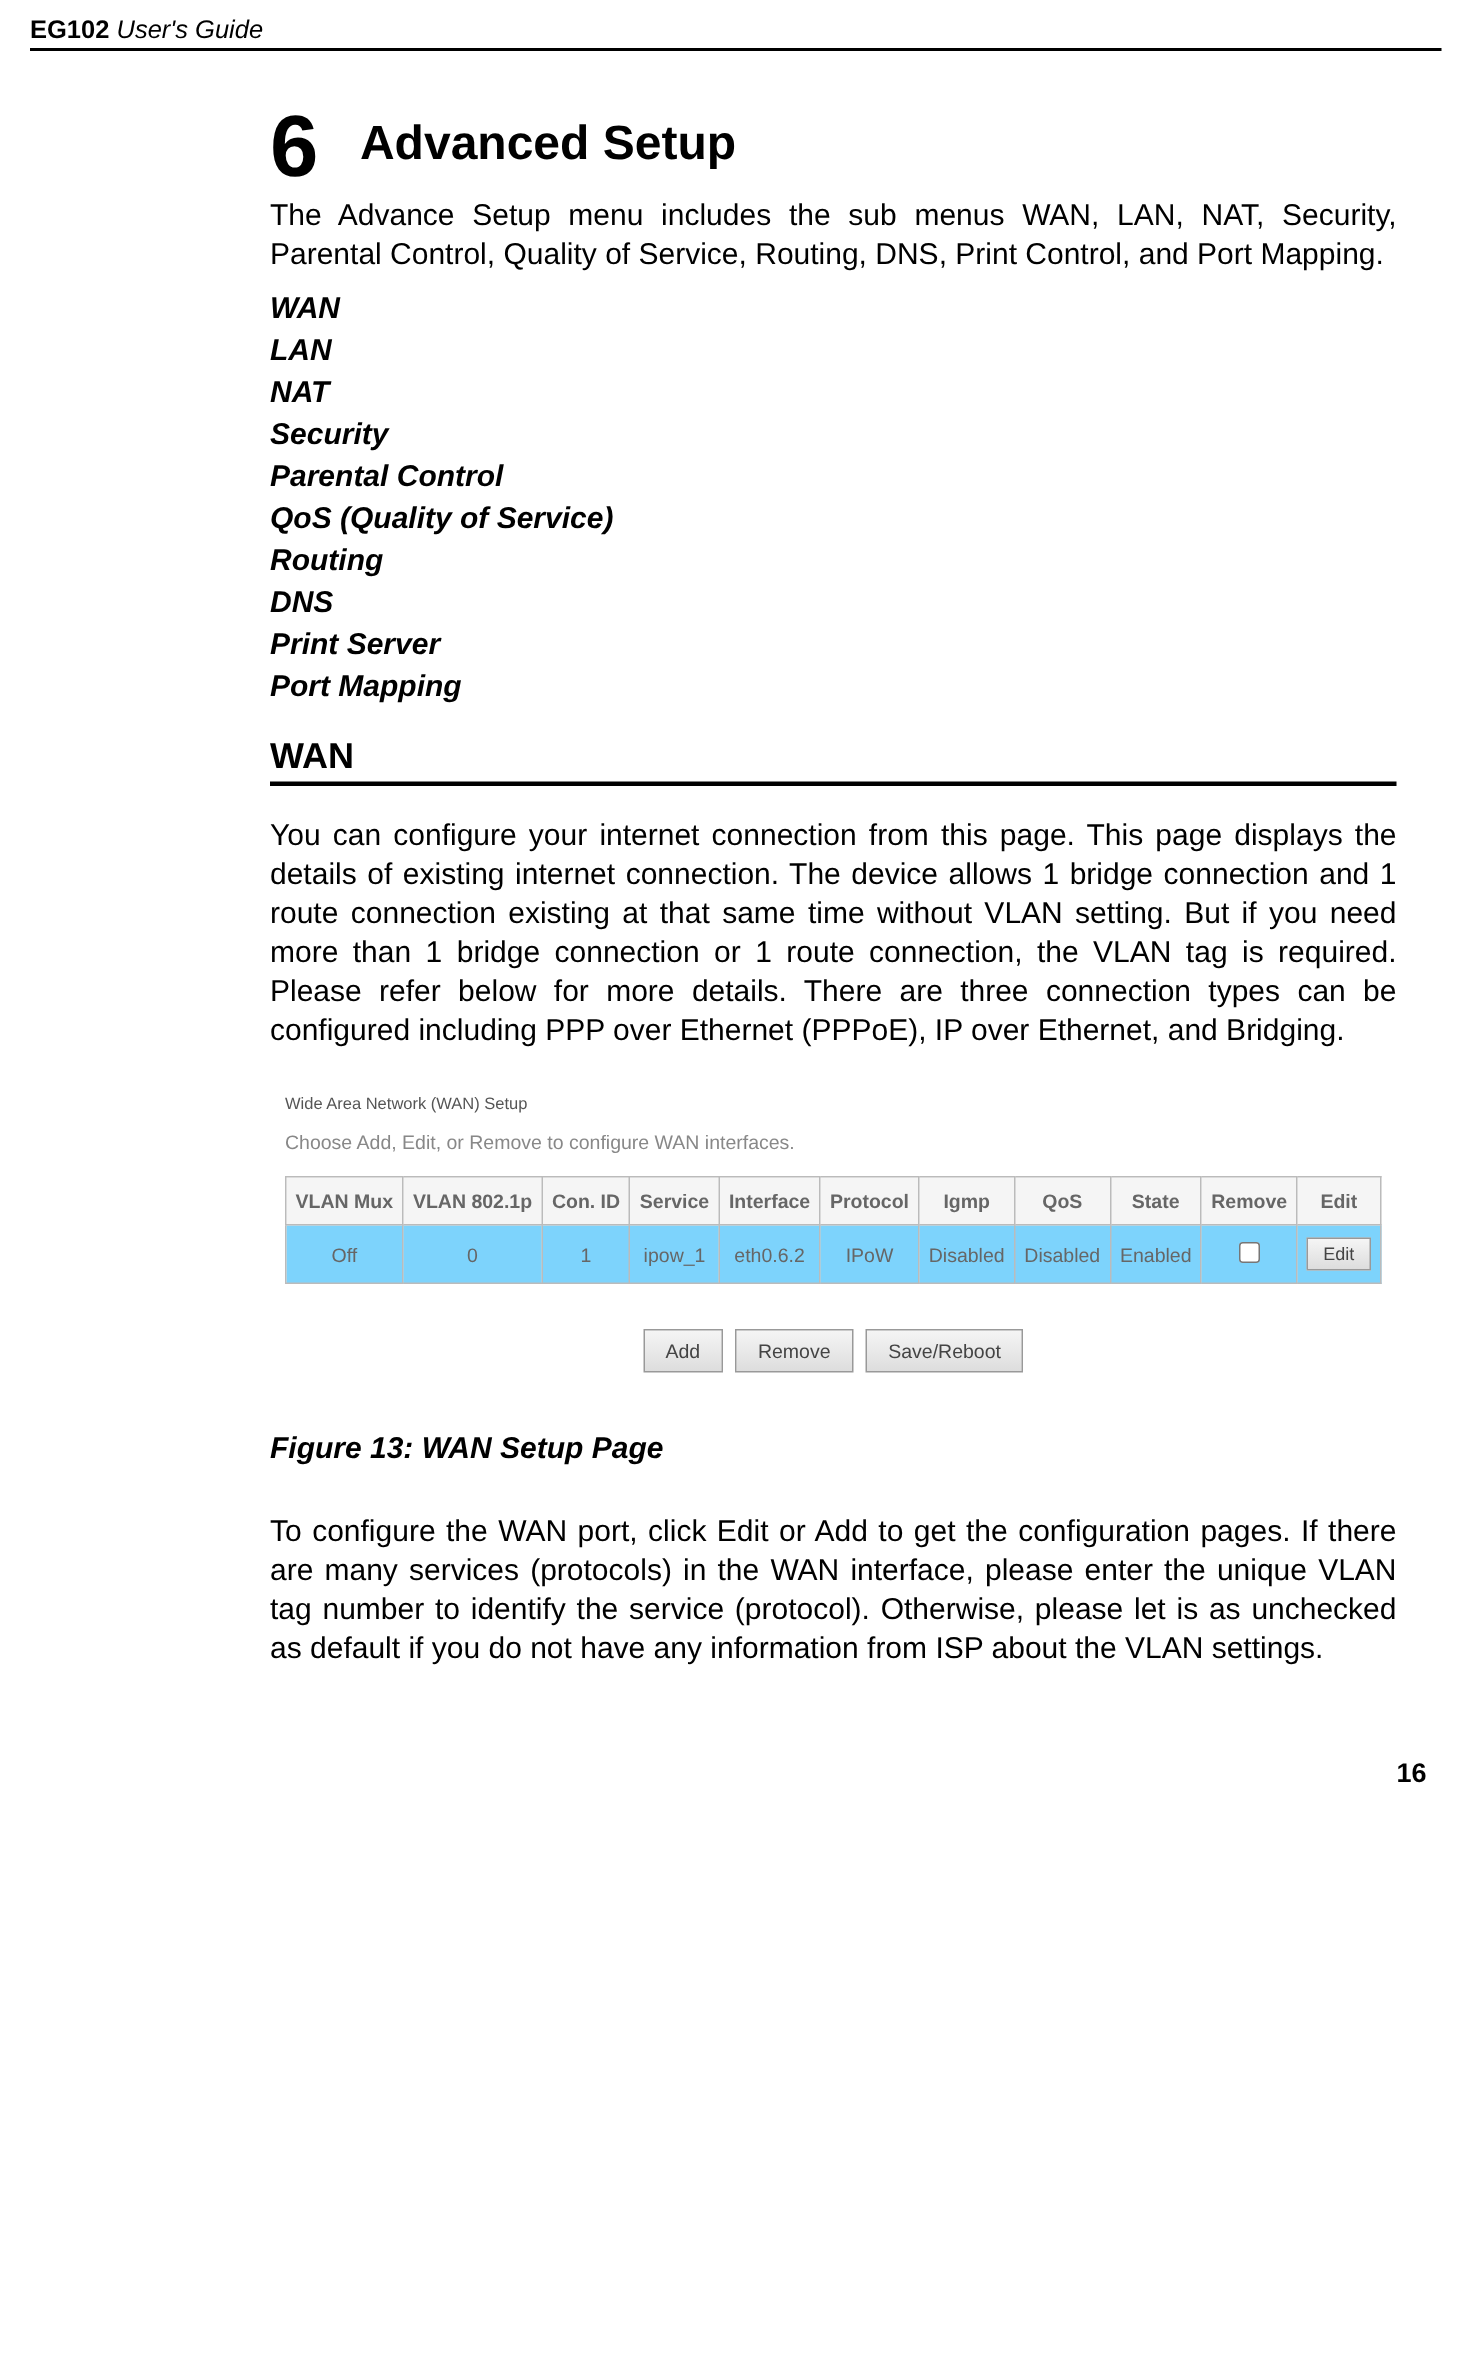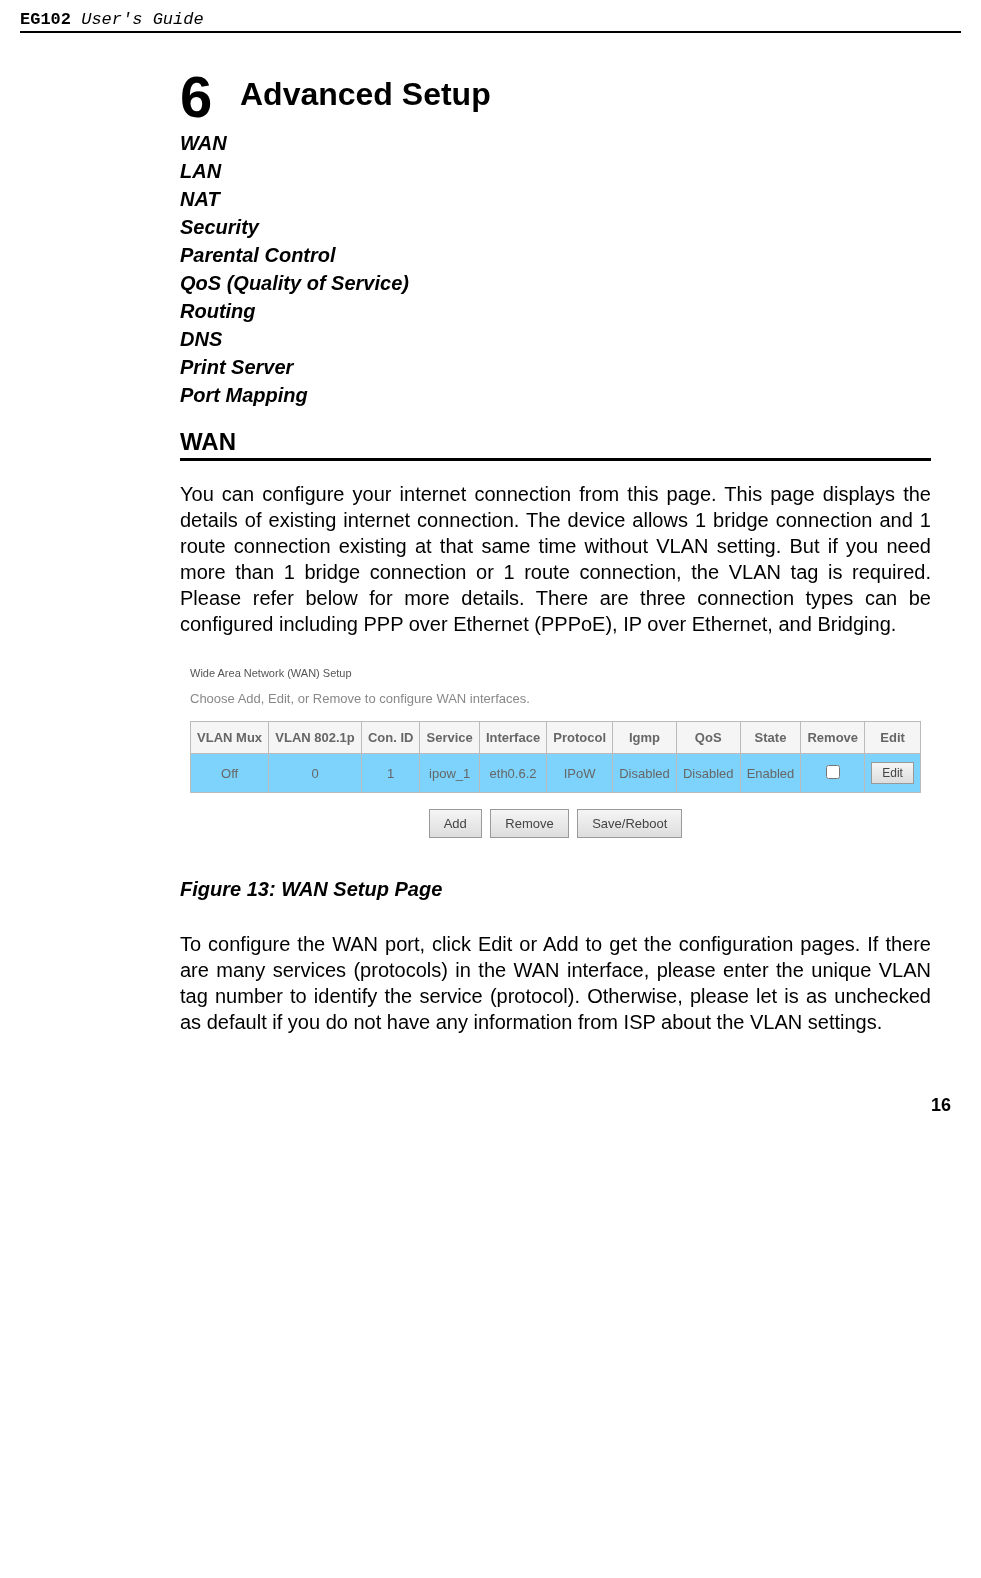--- a/index.html
+++ b/index.html
@@ -15,21 +15,20 @@
       padding: 10px 20px;
       color: #000;
     }
     .header-line {
       display: flex;
       justify-content: space-between;
       align-items: baseline;
       border-bottom: 2px solid #000;
       padding-bottom: 2px;
       margin-bottom: 30px;
-      font-family: Liberation Mono, monospace;
     }
     .header-title {
       font-size: 17px;
     }
     .header-title .bold {
       font-weight: bold;
     }
     .header-title .italic {
       font-style: italic;
     }
@@ -120,21 +119,21 @@
     .edit-btn {
       background: linear-gradient(#f5f5f5, #ddd);
       border: 1px solid #999;
       padding: 3px 10px;
       font-size: 12px;
       color: #444;
       cursor: pointer;
     }
     .button-row {
       text-align: center;
-      margin-top: 16px;
+      margin-top: 30px;
     }
     .action-btn {
       background: linear-gradient(#f5f5f5, #ddd);
       border: 1px solid #999;
       padding: 6px 14px;
       font-size: 13px;
       color: #444;
       margin: 0 2px;
       cursor: pointer;
     }
@@ -163,20 +162,21 @@
   </span>
 </div>
 
 <div class="content">
 
   <div class="chapter-title">
     <span class="chapter-number">6</span>
     <span>Advanced Setup</span>
   </div>
 
+  <p class="intro-text">The Advance Setup menu includes the sub menus WAN, LAN, NAT, Security, Parental Control, Quality of Service, Routing, DNS, Print Control, and Port Mapping.</p>
 
   <div class="toc-item">WAN</div>
   <div class="toc-item">LAN</div>
   <div class="toc-item">NAT</div>
   <div class="toc-item">Security</div>
   <div class="toc-item">Parental Control</div>
   <div class="toc-item">QoS (Quality of Service)</div>
   <div class="toc-item">Routing</div>
   <div class="toc-item">DNS</div>
   <div class="toc-item">Print Server</div>

